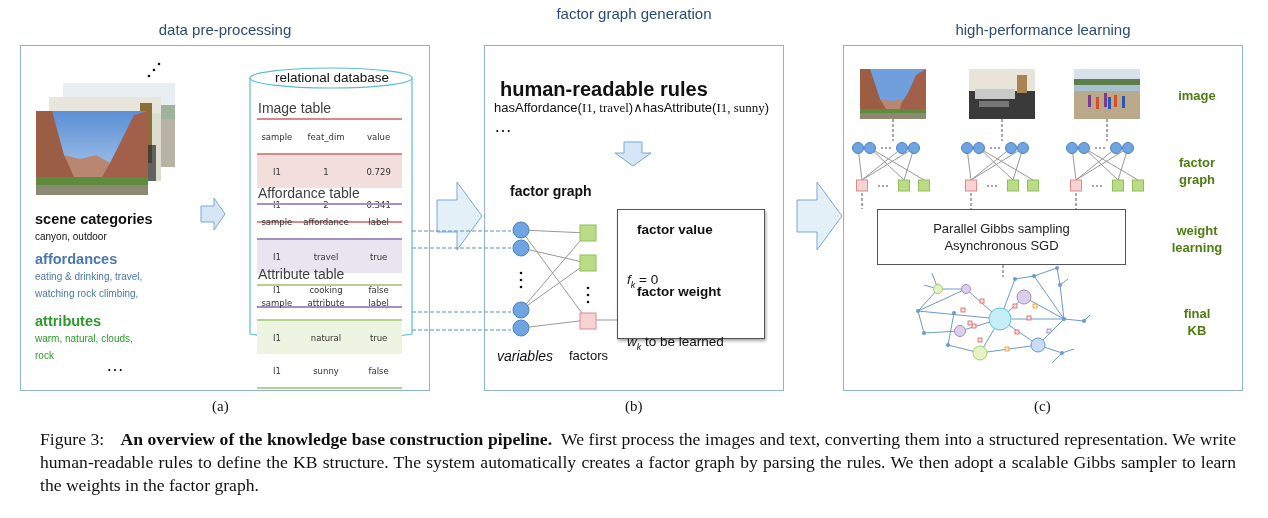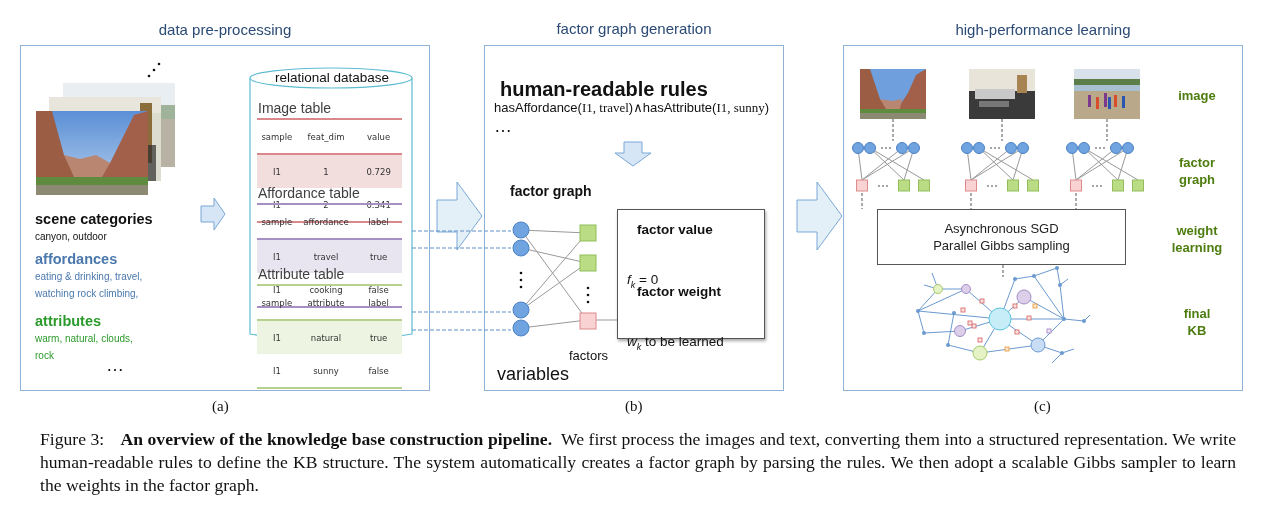--- a/index.html
+++ b/index.html
@@ -159,21 +159,21 @@
   <div class="row">
     <span>I1</span>
     <span>sunny</span>
     <span>false</span>
   </div>
   <div style="border-top:2px solid #b6d18e;"></div>
 </div>
 
 <div class="sub-label" style="left:212px; top:398px;">(a)</div>
 
-<div class="panel-title" style="left:484px; width:300px; top:20px;">factor graph generation</div>
+<div class="panel-title" style="left:484px; width:300px; top:5px;">factor graph generation</div>
 <div class="panel" style="left:484px; top:45px; width:300px; height:346px;"></div>
 
 <div class="abs" style="left:500px; top:78px; font-weight:bold; font-size:20px;">human-readable rules</div>
 <div class="abs" style="left:494px; top:100px; font-size:13px; white-space:nowrap;">
   <span>hasAffordance(</span><span style="font-family:'Liberation Serif', serif;">I1, travel</span><span>)∧hasAttribute(</span><span style="font-family:'Liberation Serif', serif;">I1, sunny</span><span>)</span>
 </div>
 <div class="abs" style="left:494px; top:116px; font-size:18px;">…</div>
 
 <svg class="abs" style="left:612px; top:140px;" width="42" height="28">
   <polygon points="12,2 30,2 30,13 39,13 21,26 3,13 12,13" fill="#d6e6f6" stroke="#7aa7d6" stroke-width="1"></polygon>
@@ -216,21 +216,21 @@
     <rect x="180" y="25" width="16" height="16" fill="#b9dc85" stroke="#93bd5b"></rect>
     <rect x="180" y="55" width="16" height="16" fill="#b9dc85" stroke="#93bd5b"></rect>
     <rect x="180" y="113" width="16" height="16" fill="#f9d3d3" stroke="#de8a8a"></rect>
   </g>
   <g fill="#111">
     <circle cx="188" cy="88" r="1.3"></circle>
       <circle cx="188" cy="95" r="1.3"></circle>
       <circle cx="188" cy="102" r="1.3"></circle>
   </g>
 </svg>
-<div class="abs" style="left:497px; top:364px; font-size:18px;">variables</div>
+<div class="abs" style="left:497px; top:348px; font-size:14px;font-style:italic;">variables</div>
 <div class="abs" style="left:569px; top:348px; font-size:13px;">factors</div>
 
 <div class="fv-box">
   <div class="h" style="top:12px;">factor value</div>
   <div class="t" style="top:38px;"><i>f</i><sub style="font-style:italic; font-size:9px;">k</sub><span> = 0</span></div>
   <div class="h" style="top:74px;">factor weight</div>
   <div class="t" style="top:100px;"><i>w</i><sub style="font-style:italic; font-size:9px;">k</sub><span> to be learned</span></div>
 </div>
 
 <div class="sub-label" style="left:625px; top:398px;">(b)</div>
@@ -346,22 +346,22 @@
         <circle cx="257" cy="29" r="0.8" fill="#333"></circle>
         <circle cx="261" cy="29" r="0.8" fill="#333"></circle>
         <circle cx="250" cy="67" r="0.8" fill="#333"></circle>
         <circle cx="254" cy="67" r="0.8" fill="#333"></circle>
         <circle cx="258" cy="67" r="0.8" fill="#333"></circle>
       </g>
     </g>
 </svg>
 
 <div class="gibbs-box">
+  <div>Parallel Gibbs sampling</div>
   <div>Asynchronous SGD</div>
-  <div>Parallel Gibbs sampling</div>
 </div>
 
 <svg class="abs" style="left:912px; top:265px;" width="200" height="110">
   <line x1="91" y1="0" x2="91" y2="12" stroke="#555" stroke-dasharray="3,2"></line>
   <g stroke="#6b9ad0" stroke-width="1" fill="none">
     <line x1="26" y1="24" x2="12" y2="20"></line>
     <line x1="26" y1="24" x2="20" y2="8"></line>
     <line x1="26" y1="24" x2="54" y2="24"></line>
     <line x1="54" y1="24" x2="6" y2="46"></line>
     <line x1="6" y1="46" x2="26" y2="24"></line>

